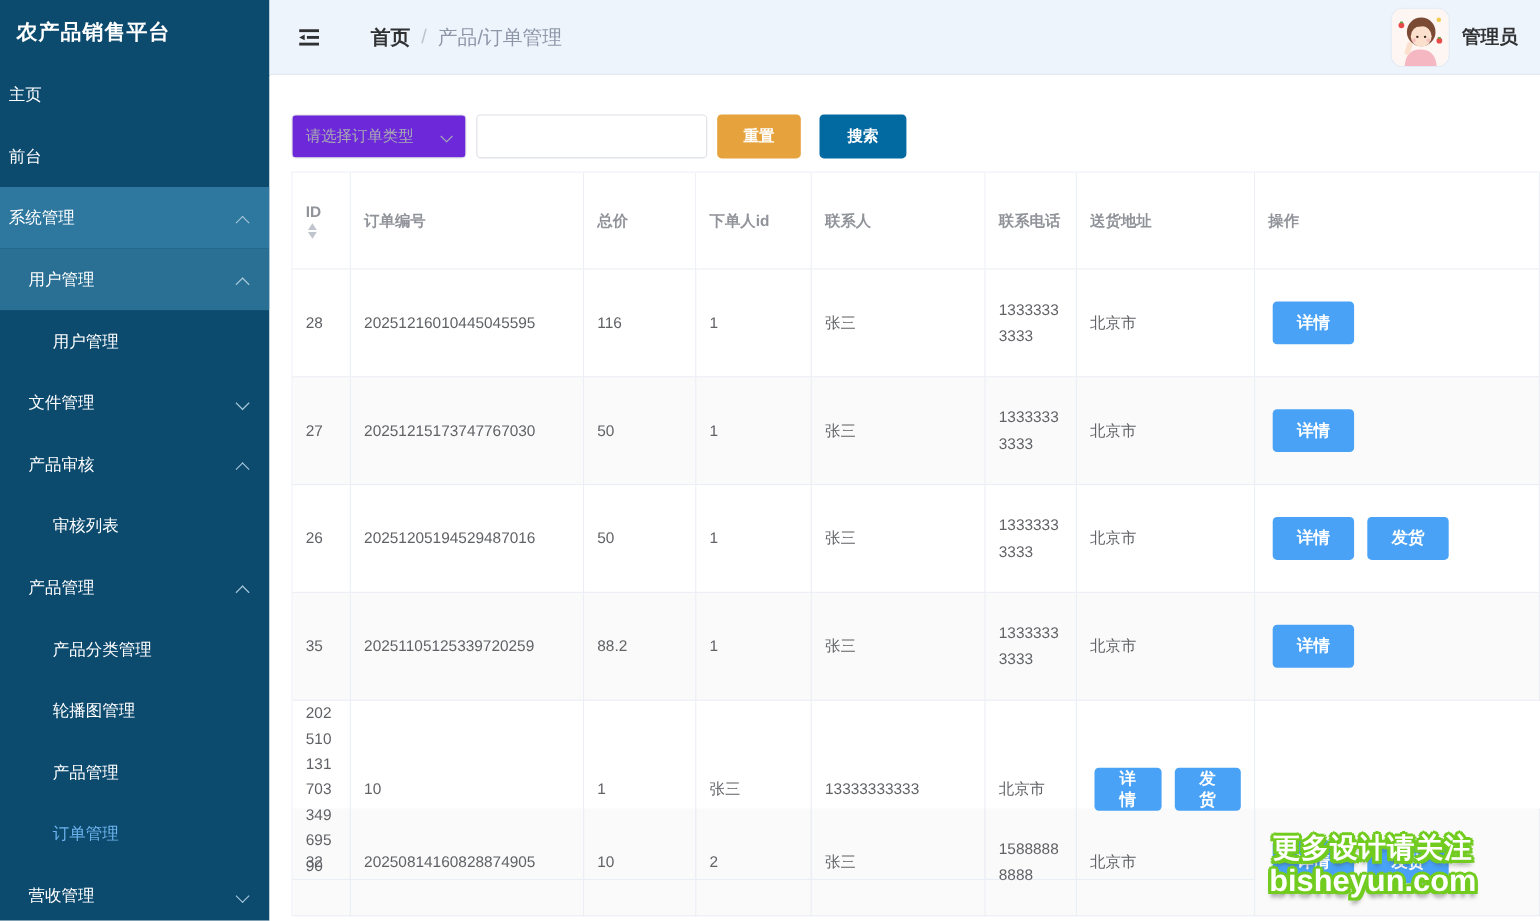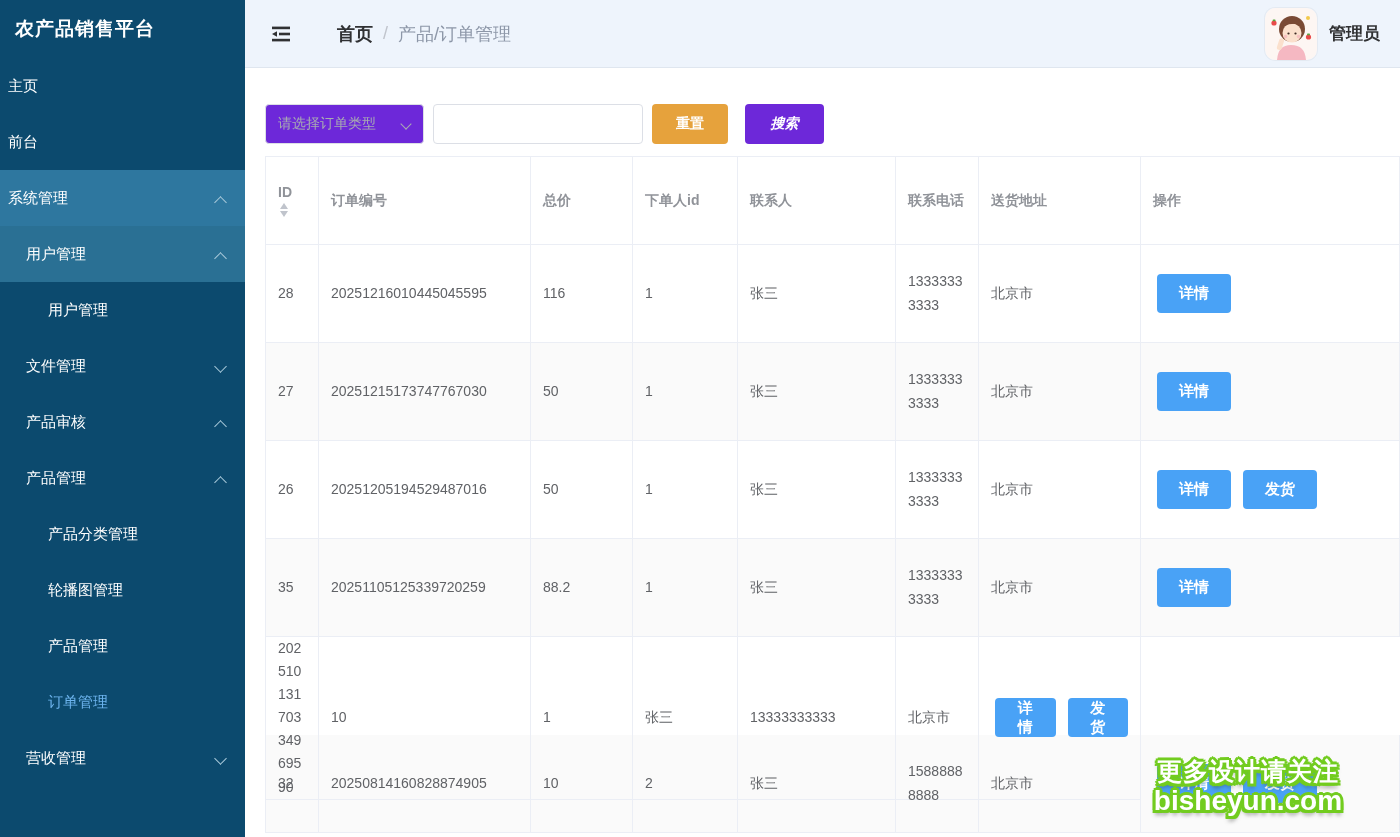--- a/index.html
+++ b/index.html
@@ -48,21 +48,21 @@
     display: flex; align-items: center; padding: 0 12px; cursor: pointer; background: #6d28d9; }
   .select-placeholder { color: #a8abb2; font-size: 14px; flex: 1; }
   .select-arrow { width: 9px; height: 9px; position: relative; }
   .select-arrow::before { content: ""; position: absolute; left: 0; top: 0; width: 7px; height: 7px;
     border-right: 1.4px solid #a8abb2; border-bottom: 1.4px solid #a8abb2; transform: rotate(45deg); }
   .keyword-input { width: 210px; height: 40px; margin-left: 9px; border: 1px solid #dcdfe6;
     border-radius: 4px; padding: 0 12px; font-size: 14px; color: #606266; outline: none; }
   .btn { height: 40px; border: none; border-radius: 4px; color: #fff; font-size: 14px;
     font-weight: bold; cursor: pointer; font-family: inherit; }
   .btn-reset { width: 76px; margin-left: 9px; background: #e6a23c; }
-  .btn-search { width: 79px; margin-left: 17px; background: #6d28d9; font-style: italic; }
+  .btn-search { width: 79px; margin-left: 17px; background: #0369a1; }
 
   
   .table { margin: 12px 0 0 20px; border-top: 1px solid #ebeef5; border-left: 1px solid #ebeef5; }
   .tr { display: grid; grid-template-columns: 53px 212px 102px 105px 158px 83px 162px 1fr; }
   .th, .td { border-right: 1px solid #ebeef5; border-bottom: 1px solid #ebeef5;
     padding: 0 12px; display: flex; align-items: center; font-size: 14px; word-break: break-all; }
   .tr.head { height: 88px; }
   .th { color: #909399; font-weight: bold; background: #fff; }
   .th.sortable { flex-direction: column; align-items: flex-start; justify-content: center; gap: 3px; cursor: pointer; }
   .sort-carets { display: flex; flex-direction: column; gap: 2px; margin-left: 2px; }
@@ -111,20 +111,23 @@
         <div class="menu-item level-3 state-normal">
           <span class="menu-label">用户管理</span>
         </div>
         <div class="menu-item level-2 state-normal">
           <span class="menu-label">文件管理</span>
           <span class="chevron down"></span>
         </div>
         <div class="menu-item level-2 state-normal">
           <span class="menu-label">产品审核</span>
           <span class="chevron up"></span>
+        </div>
+        <div class="menu-item level-3 state-normal">
+          <span class="menu-label">审核列表</span>
         </div>
         <div class="menu-item level-2 state-normal">
           <span class="menu-label">产品管理</span>
           <span class="chevron up"></span>
         </div>
         <div class="menu-item level-3 state-normal">
           <span class="menu-label">产品分类管理</span>
         </div>
         <div class="menu-item level-3 state-normal">
           <span class="menu-label">轮播图管理</span>

